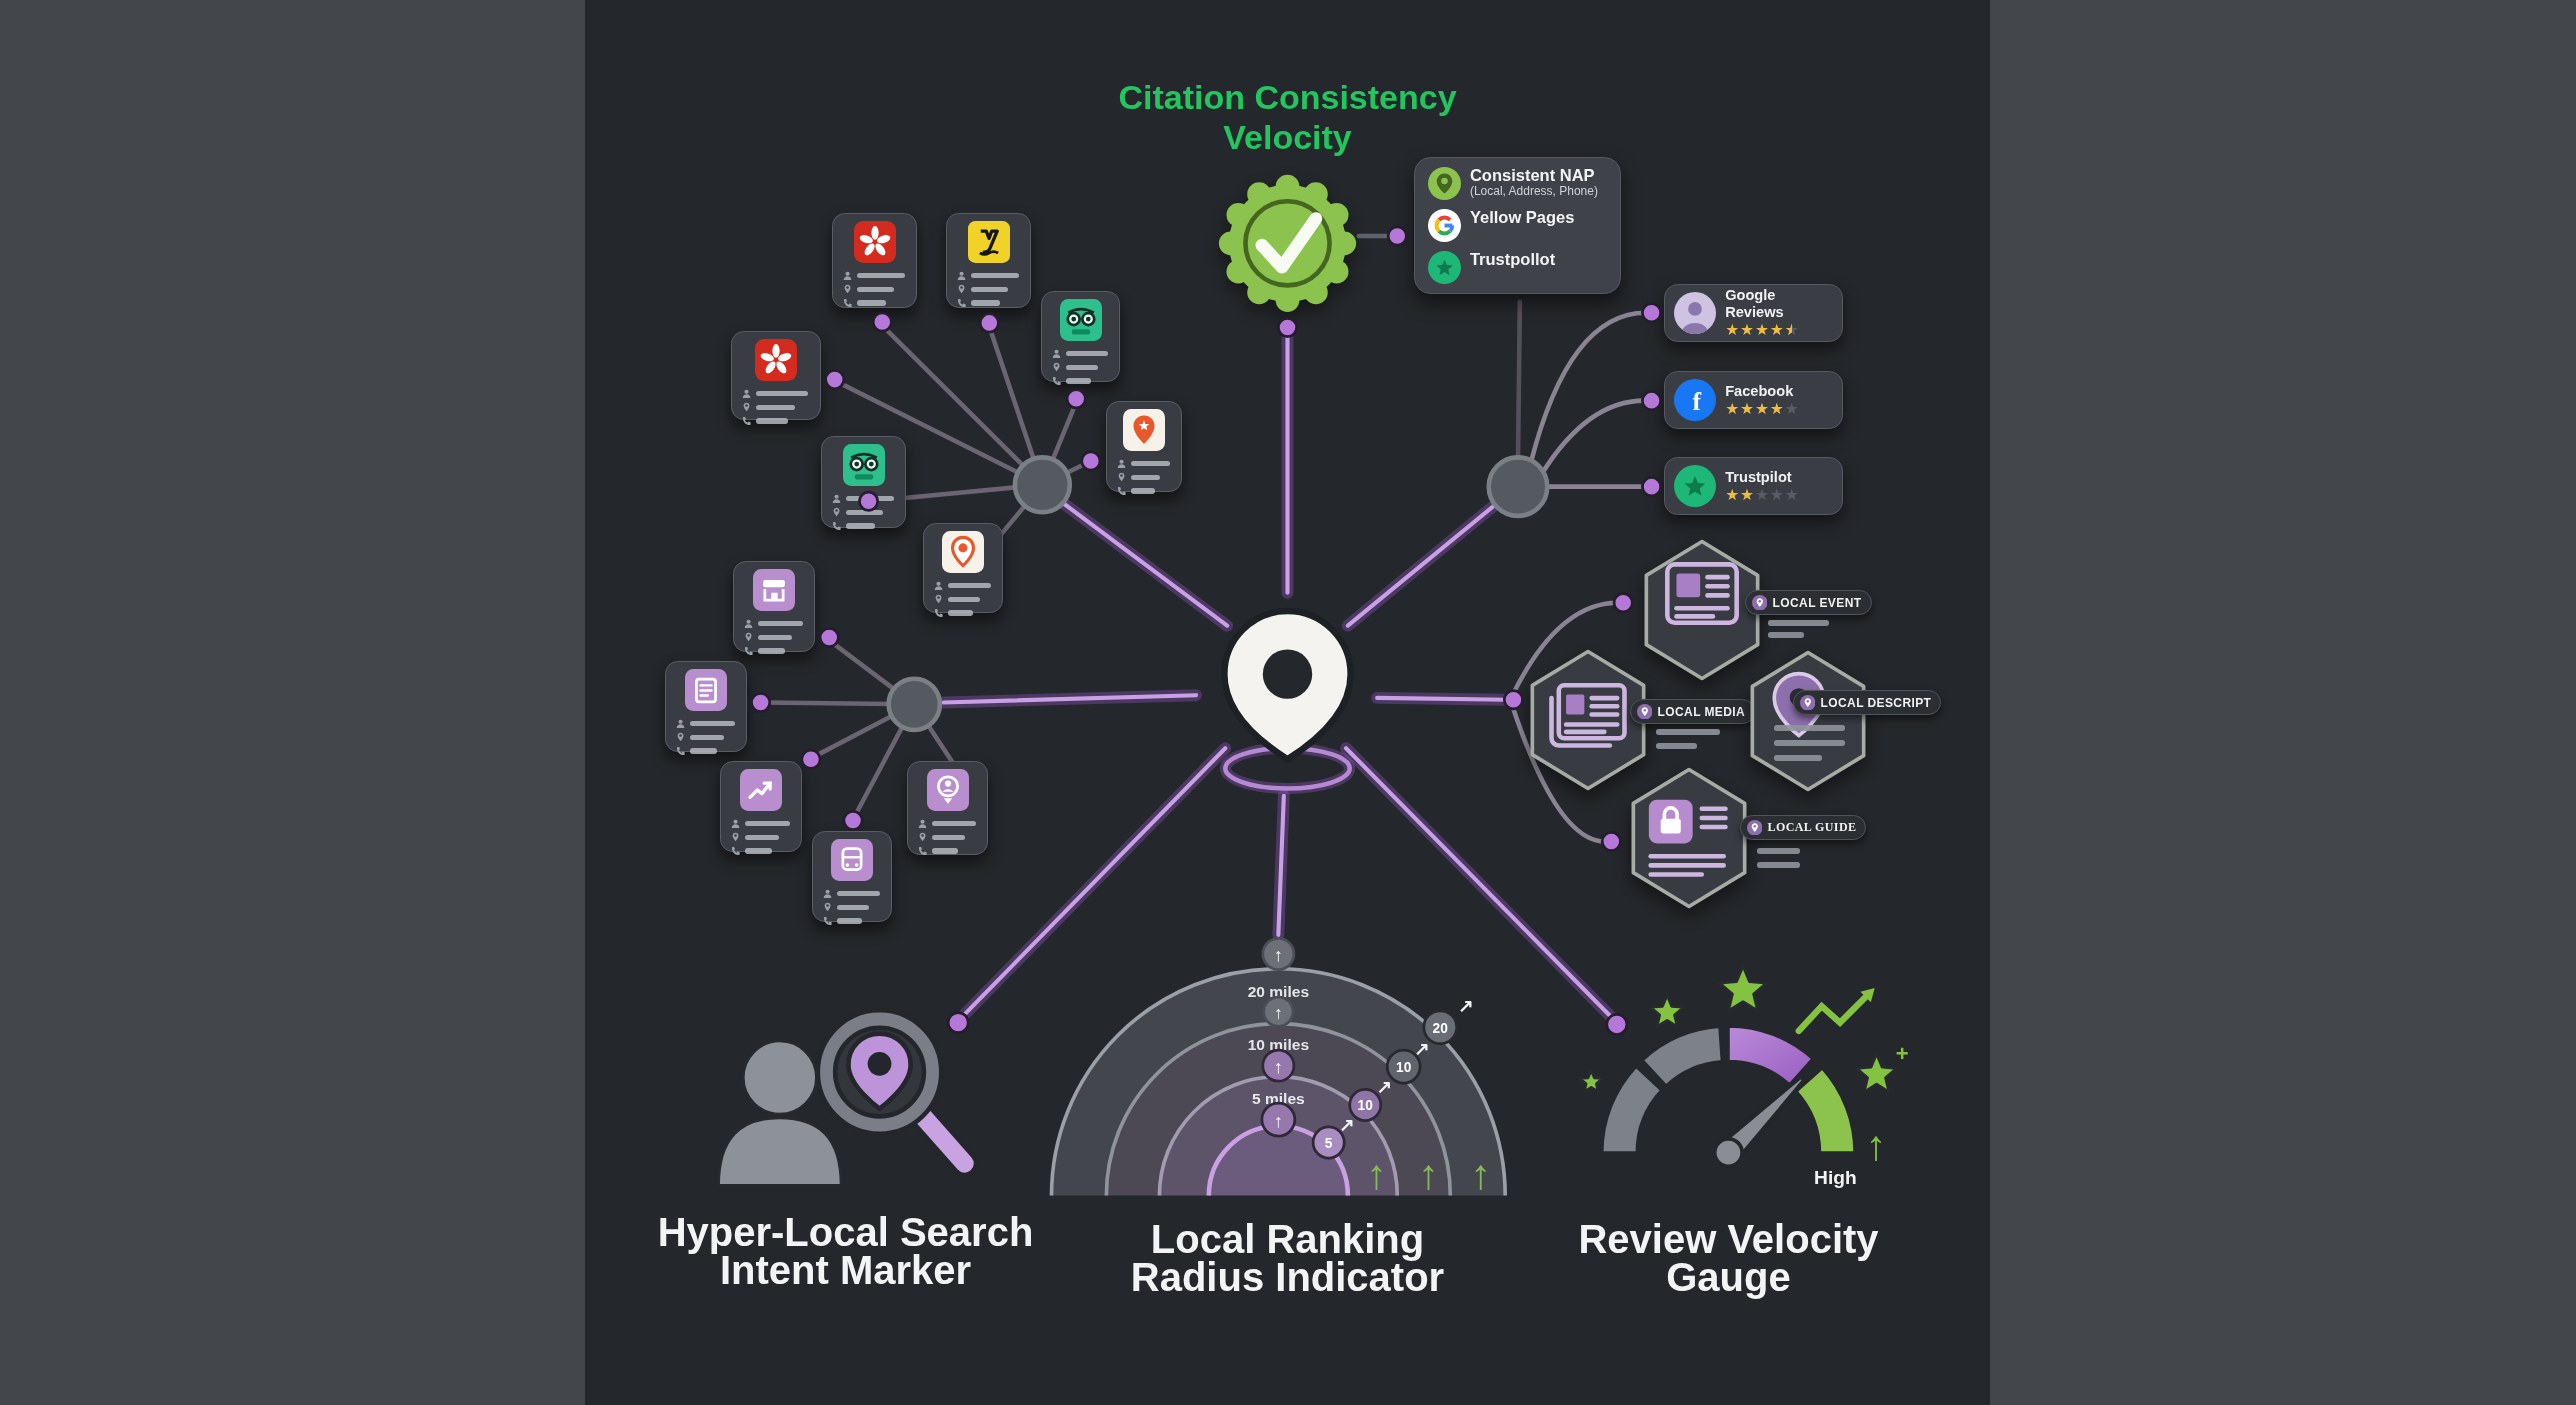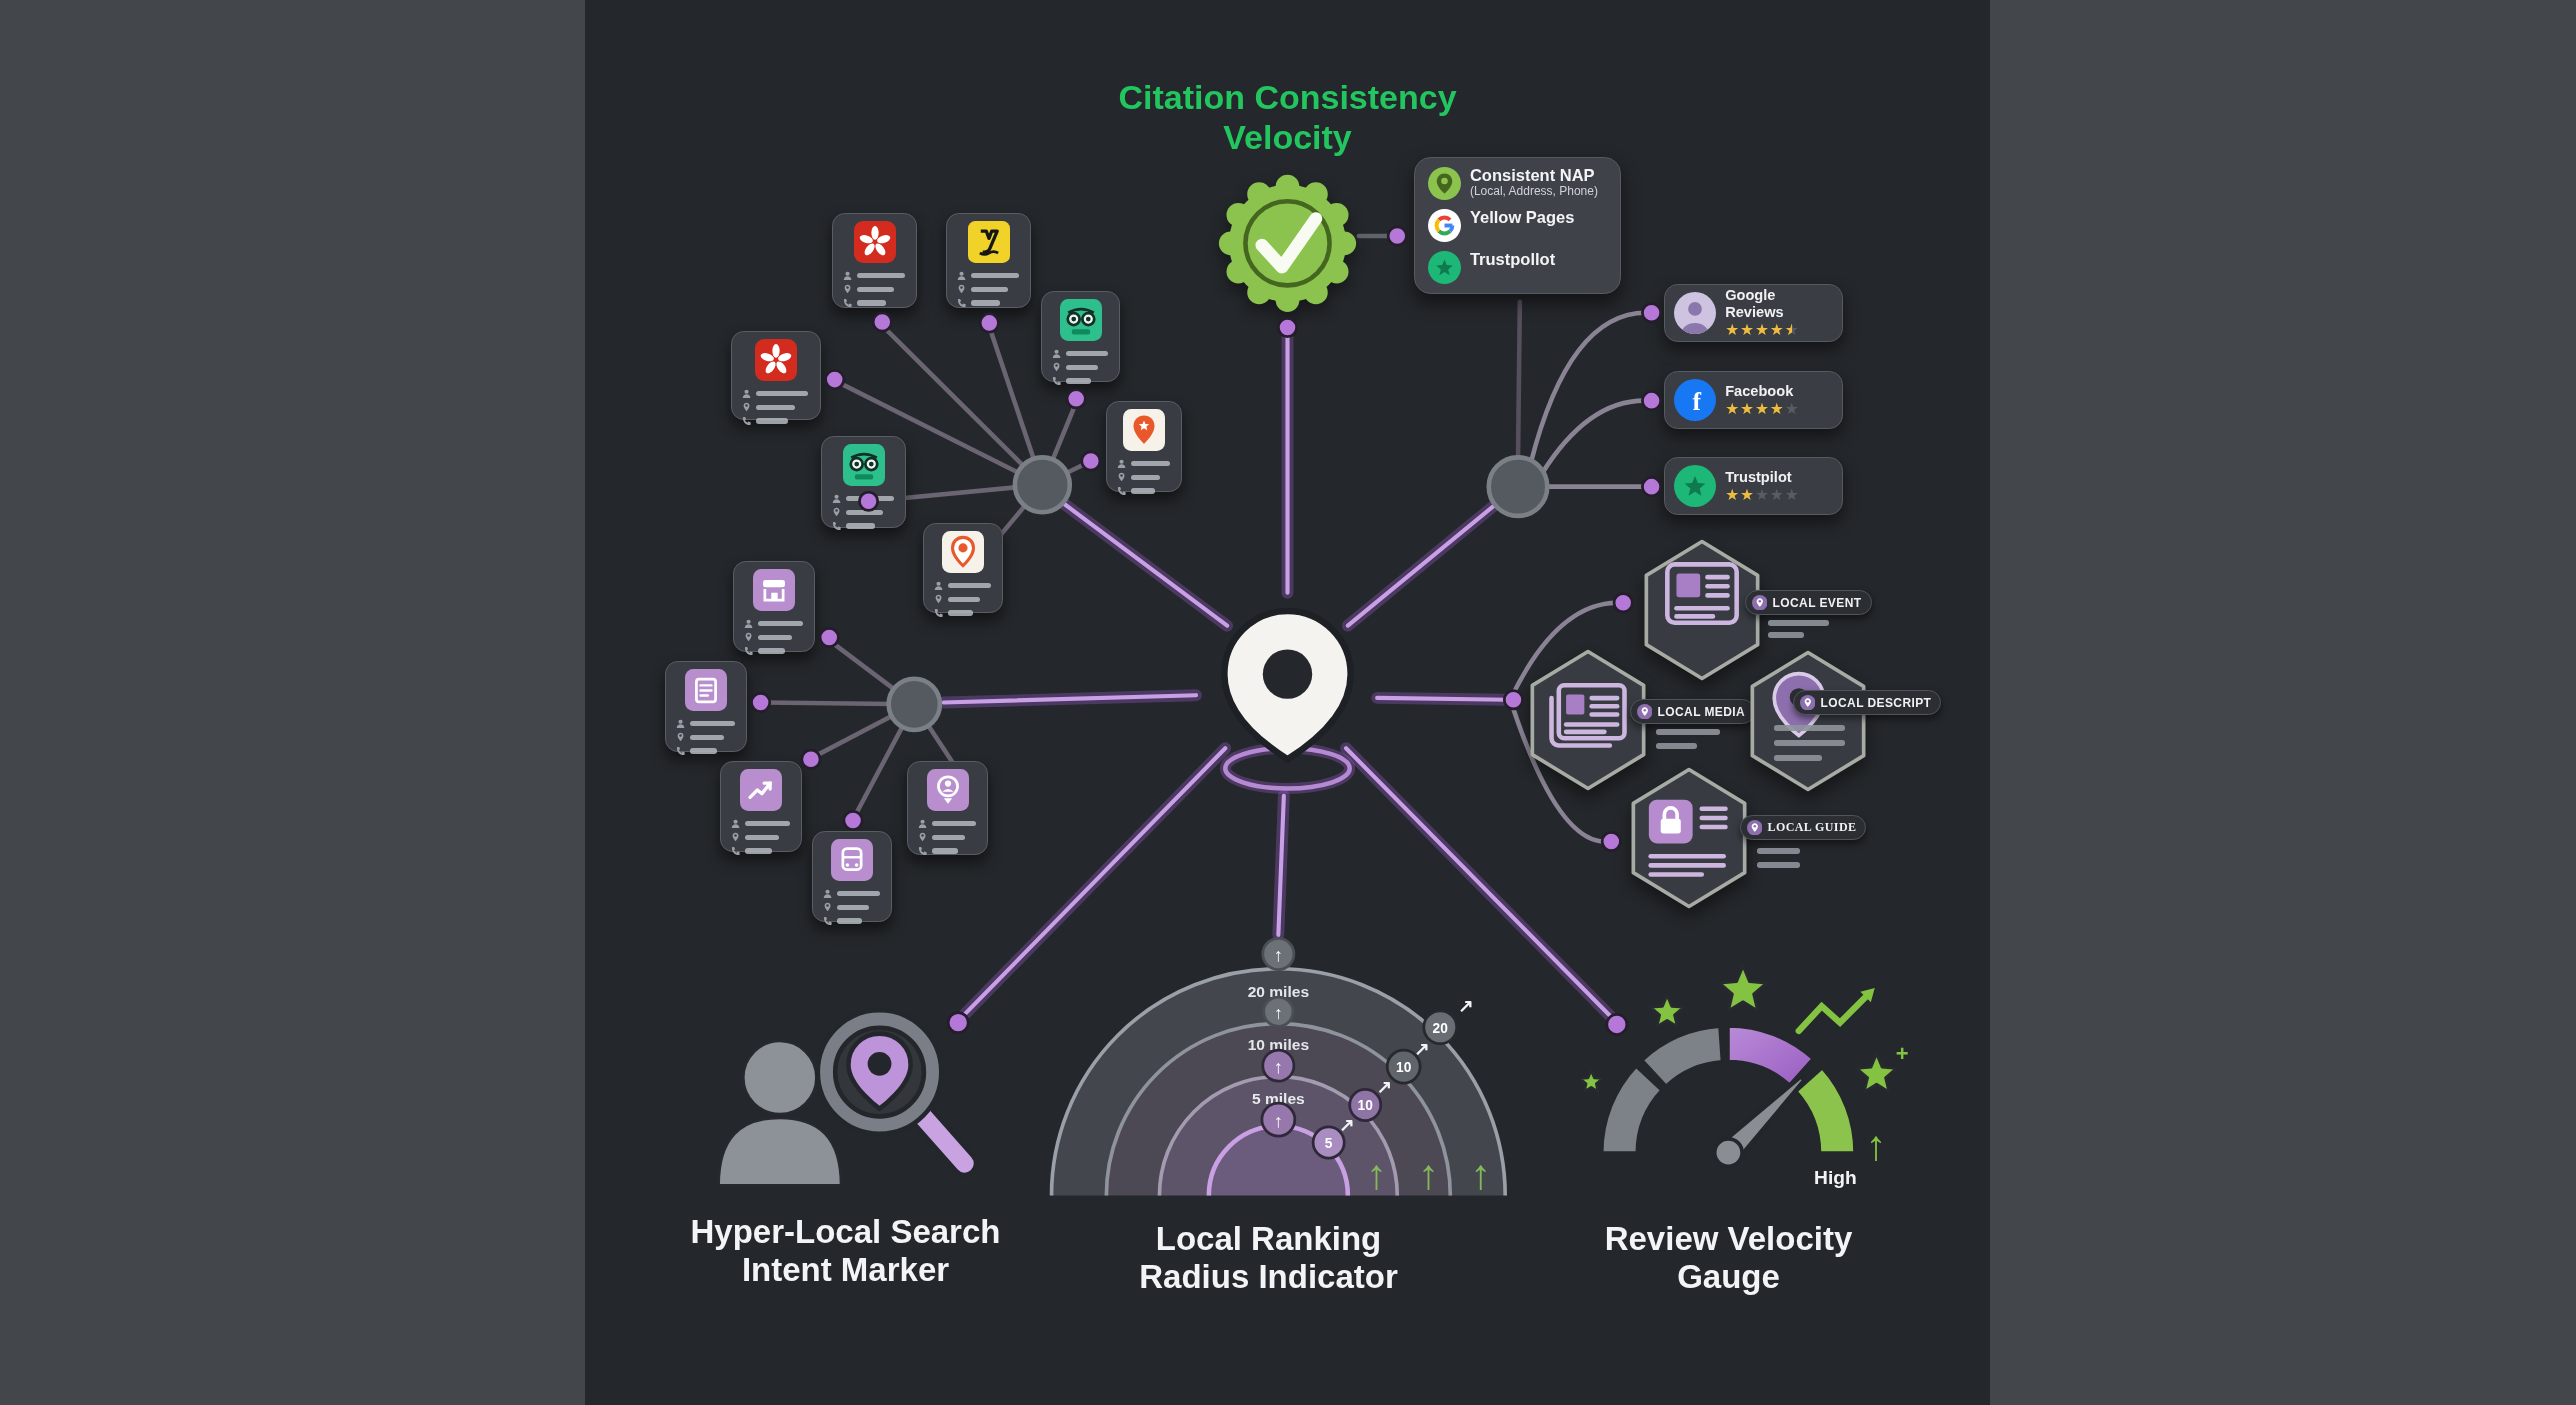--- a/index.html
+++ b/index.html
@@ -6,21 +6,21 @@
   .stage{position:relative;width:2576px;height:1405px;background:#43474c;overflow:hidden;
          font-family:"Liberation Sans",sans-serif;}
   .content{position:absolute;left:585px;top:0;width:1405px;height:1405px;background:#24272b;overflow:hidden;}
   svg{display:block;}
   #scene,#dots{position:absolute;left:0;top:0;}
   #scene{z-index:1;} .el{z-index:2;} #dots{z-index:3;}
 
   .title{position:absolute;left:0;right:0;top:77px;text-align:center;color:#22c55e;
          font-size:34px;font-weight:700;line-height:40px;z-index:2;}
   .caption{position:absolute;width:421px;text-align:center;color:#f3f4f6;
-         font-size:33px;font-weight:700;line-height:38px;z-index:2;}
+         font-size:40px;font-weight:700;line-height:38px;z-index:2;}
 
   .nap-card{position:absolute;left:829px;top:157px;width:207px;height:137px;background:#3f4349;
      border:1.8px solid #565a61;border-radius:16.5px;box-shadow:0 8.2px 16.5px rgba(0,0,0,.5);z-index:2;
      padding:9.1px 12.8px;box-sizing:border-box;display:flex;flex-direction:column;justify-content:space-between;}
   .nap-row{display:flex;align-items:flex-start;gap:9.1px;}
   .nap-ic{width:33px;height:33px;flex:0 0 33px;}
   .nap-label{color:#f3f4f6;font-size:16.5px;font-weight:700;line-height:17.4px;}
   .nap-sub{color:#cfd3d8;font-size:12px;font-weight:400;line-height:13.7px;}
 
   .rev-card{position:absolute;width:179px;height:58px;background:#3a3e44;border:1.8px solid #565a61;
@@ -221,21 +221,21 @@
     </svg>
 
     <div class="title">
       <div>Citation Consistency</div>
       <div>Velocity</div>
     </div>
     <div class="caption" style="left:50px;top:1213px;">
       <div>Hyper-Local Search</div>
       <div>Intent Marker</div>
     </div>
-    <div class="caption" style="left:473px;top:1220px;">
+    <div class="caption" style="left:492px;top:1220px;">
       <div>Local Ranking</div>
       <div>Radius Indicator</div>
     </div>
     <div class="caption" style="left:933px;top:1220px;">
       <div>Review Velocity</div>
       <div>Gauge</div>
     </div>
 
     <div class="nap-card el" id="nap-card">
         <div class="nap-row">

